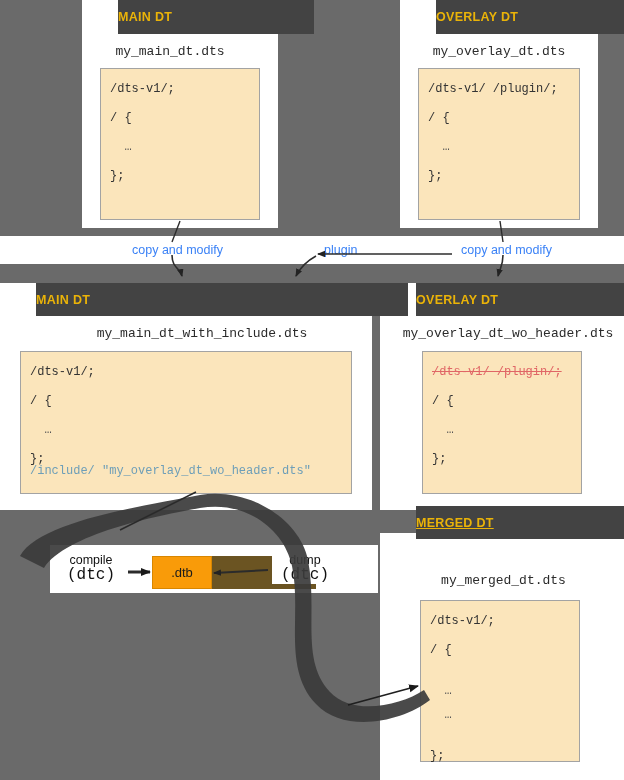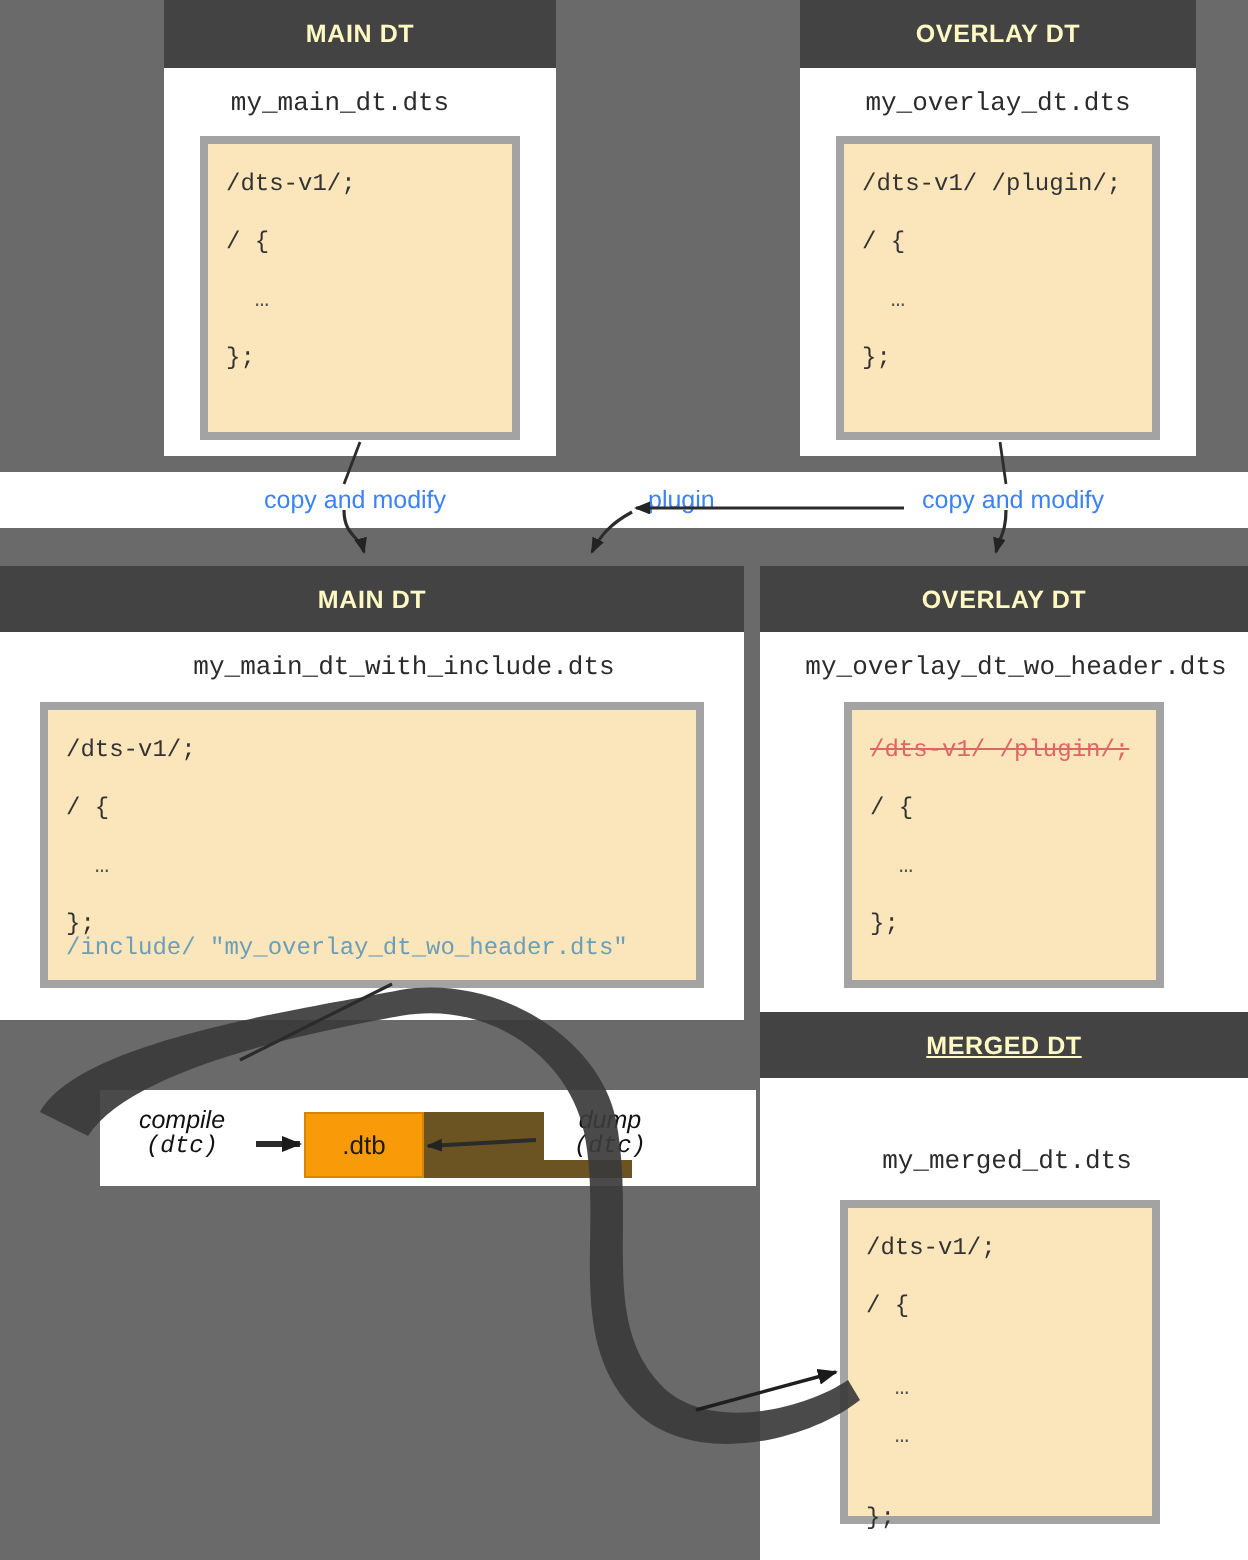--- a/index.html
+++ b/index.html
@@ -18,42 +18,42 @@
 
   
   .panel {
     position: absolute;
     background: #ffffff;
     box-sizing: border-box;
   }
   .panel-header {
     position: absolute;
     background: #434343;
-    color: #fef9c3;
+    color: #eab308;
     font-family: "Liberation Sans", sans-serif;
     font-weight: bold;
     font-size: 12.5px;
     letter-spacing: .3px;
     display: flex;
     align-items: center;
-    justify-content: center;
-    box-sizing: border-box;
+    box-sizing: border-box;
+    margin-left: 36px;
   }
   .filename {
     position: absolute;
     text-align: center;
     font-family: "Liberation Mono", monospace;
     font-size: 13px;
     color: #2b2b2b;
     white-space: nowrap;
   }
   .codebox {
     position: absolute;
     background: #fbe5bb;
-    border: 4px solid #a3a3a3;
+    border: 1px solid #a3a3a3;
     box-sizing: border-box;
     font-family: "Liberation Mono", monospace;
     font-size: 12px;
     color: #333333;
     padding: 14px 9px 8px 9px;
     line-height: 1.0;
   }
   .codebox .ln {
     display: block;
     white-space: pre;
@@ -94,32 +94,31 @@
   
   .striprow {
     position: absolute;
     background: #ffffff;
   }
   .striplabel {
     position: absolute;
     text-align: center;
     line-height: 1.05;
     white-space: nowrap;
-    font-style: italic;
   }
   .striplabel .t1 {
     display: block;
     font-family: "Liberation Sans", sans-serif;
     font-size: 12.5px;
     color: #111;
   }
   .striplabel .t2 {
     display: block;
     font-family: "Liberation Mono", monospace;
-    font-size: 12px;
+    font-size: 16px;
     color: #111;
   }
   .dtbbox {
     position: absolute;
     background: #f99b09;
     border: 1px solid #d88600;
     box-sizing: border-box;
     display: flex;
     align-items: center;
     justify-content: center;

